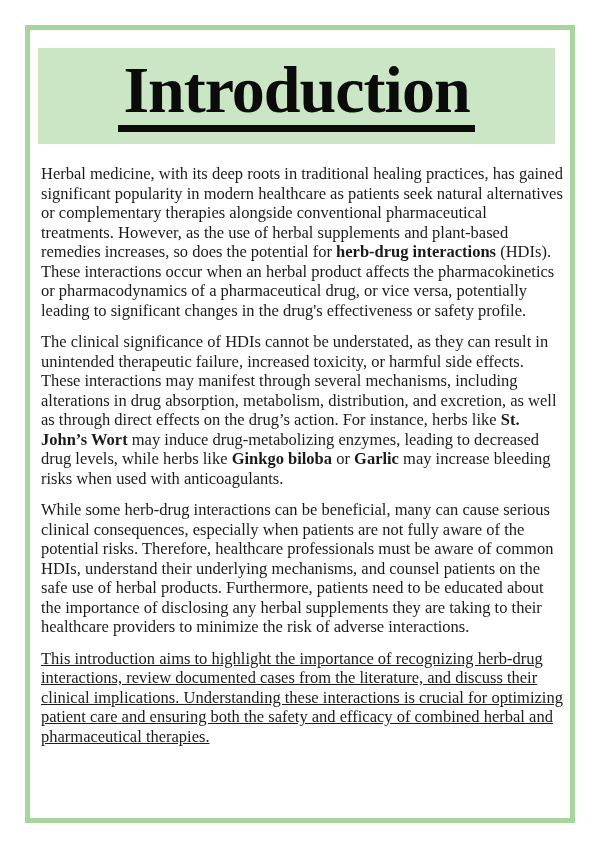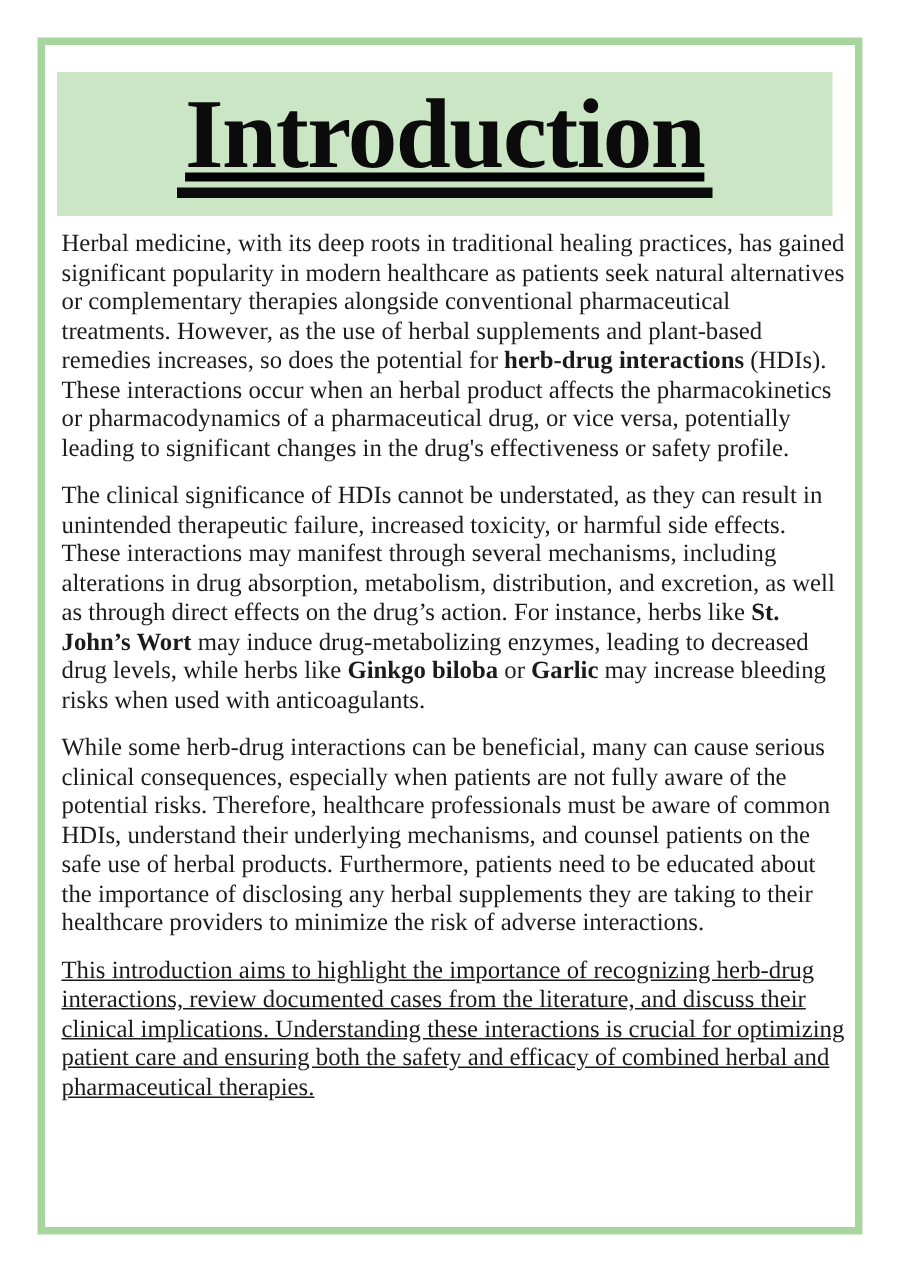--- a/index.html
+++ b/index.html
@@ -38,37 +38,36 @@
   .title-banner {
     position: absolute;
     left: 38px;
     top: 48px;
     width: 517px;
     height: 96px;
     background: var(--title-banner);
     display: flex;
     align-items: center;
     justify-content: center;
-    text-decoration: underline;
   }
   .doc-title {
     margin: 0;
     padding: 0 5px 5px 5px;
     font-size: 66px;
     font-weight: bold;
     line-height: 0.92;
     color: var(--title-text);
     border-bottom: 7px solid var(--title-text);
     letter-spacing: -1px;
     white-space: nowrap;
   }
   .doc-body {
     position: absolute;
     left: 41px;
-    top: 152px;
+    top: 164px;
     width: 522px;
     color: var(--body-text);
     font-size: 16.5px;
     line-height: 19.5px;
     text-align: left;
   }
   .para { margin: 0 0 12px 0; }
   .para:last-child { margin-bottom: 0; text-decoration: underline; }
   .bold { font-weight: bold; }
 </style>

